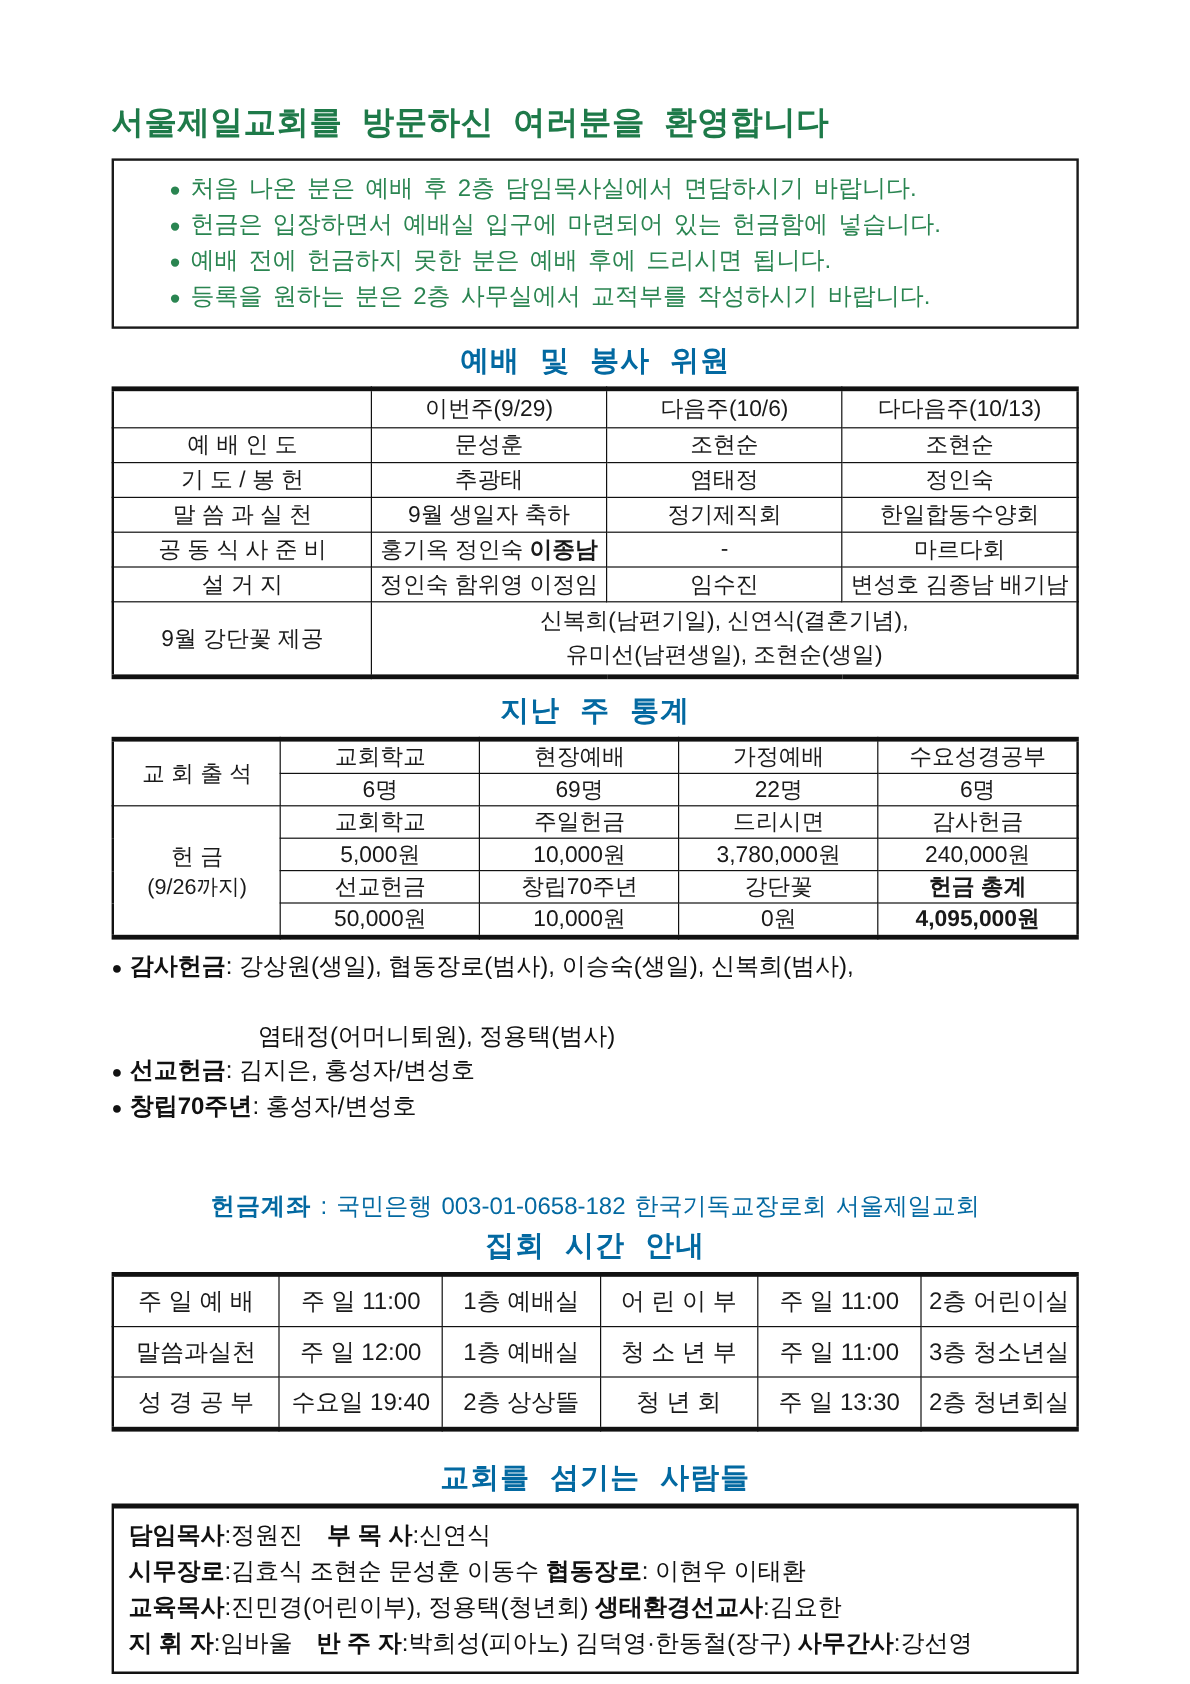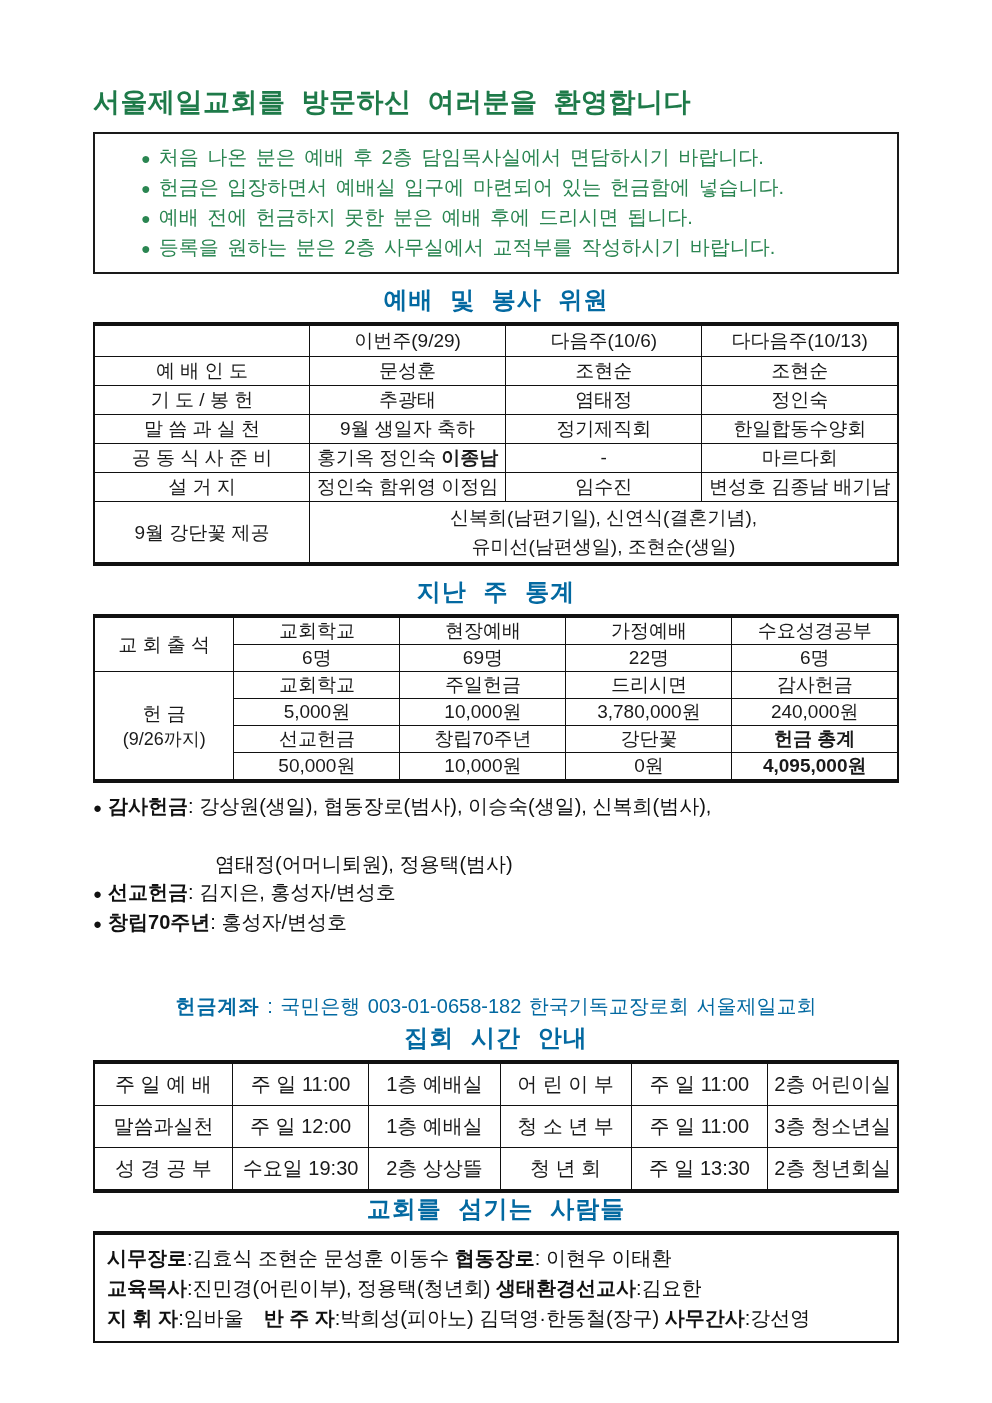--- a/index.html
+++ b/index.html
@@ -270,30 +270,31 @@
     <tr>
       <td>말씀과실천</td>
       <td>주 일 12:00</td>
       <td>1층 예배실</td>
       <td>청 소 년 부</td>
       <td>주 일 11:00</td>
       <td>3층 청소년실</td>
     </tr>
     <tr>
       <td>성 경 공 부</td>
-      <td>수요일 19:30</td>
+      <td>수요일 19:40</td>
       <td>2층 상상뜰</td>
       <td>청 년 회</td>
       <td>주 일 13:30</td>
       <td>2층 청년회실</td>
     </tr>
   </tbody>
     </table>
 
-  <div class="section-title" style="margin-top:0;">교회를 섬기는 사람들</div>
+  <div class="section-title" style="margin-top:22px;">교회를 섬기는 사람들</div>
 
   <div class="people-box">
+    <div><span class="b">담임목사</span><span>:정원진 </span><span class="b">부 목 사</span><span>:신연식</span></div>
     <div><span class="b">시무장로</span><span>:김효식 조현순 문성훈 이동수 </span><span class="b">협동장로</span><span>: 이현우 이태환</span></div>
     <div><span class="b">교육목사</span><span>:진민경(어린이부), 정용택(청년회) </span><span class="b">생태환경선교사</span><span>:김요한</span></div>
     <div><span class="b">지 휘 자</span><span>:임바울 </span><span class="b">반 주 자</span><span>:박희성(피아노) 김덕영·한동철(장구) </span><span class="b">사무간사</span><span>:강선영</span></div>
   </div>
 
 </div>
 
 </body></html>

